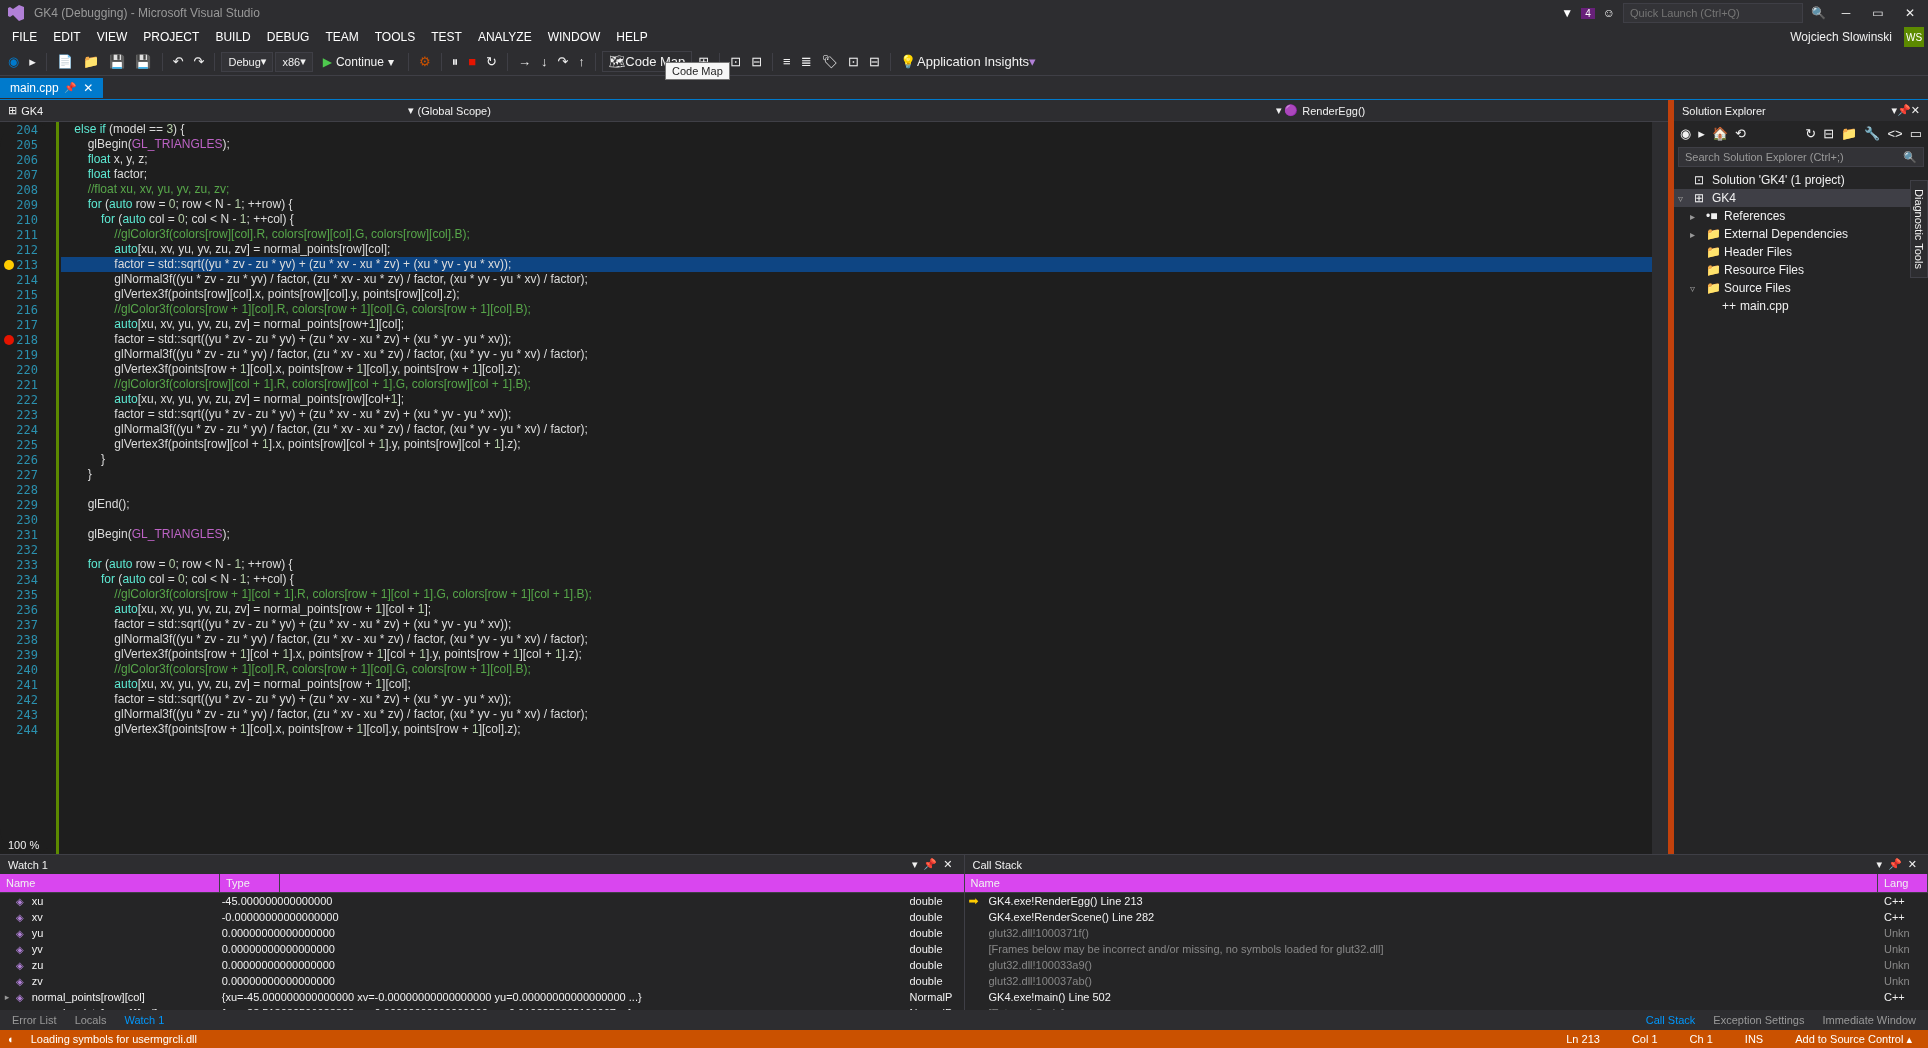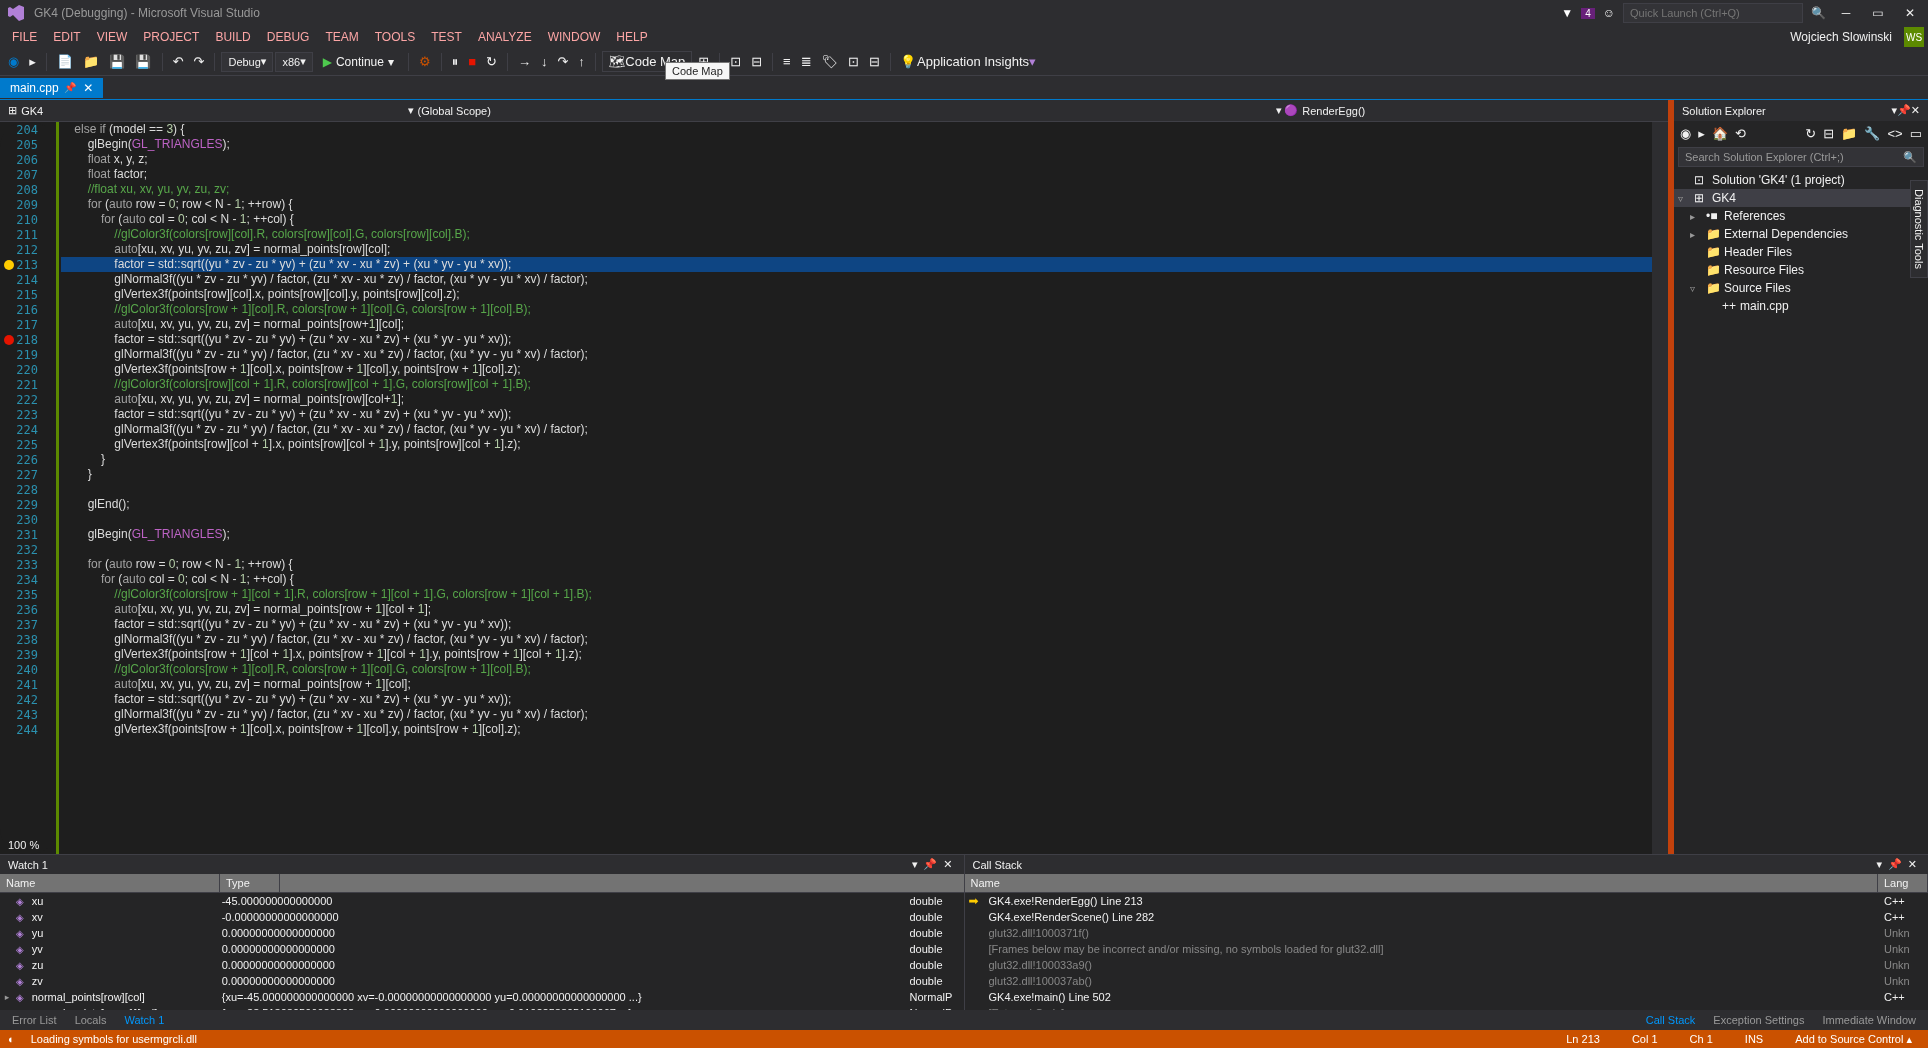--- a/index.html
+++ b/index.html
@@ -5,21 +5,21 @@
 * { margin: 0; padding: 0; box-sizing: border-box; font-family: 'Segoe UI', sans-serif; }
 body { background: #2d2d30; color: #f1f1f1; font-size: 12px; overflow: hidden; width: 1928px; height: 1048px; }
 .titlebar { background: #2d2d30; height: 26px; display: flex; align-items: center; padding: 0 6px; }
 .titlebar .vs-logo { width: 20px; height: 20px; display: flex; align-items: center; justify-content: center; margin-right: 8px; }
 .titlebar .title { color: #999; font-size: 12px; flex: 1; }
 .titlebar .right { display: flex; align-items: center; gap: 8px; }
 .titlebar .search { background: #333337; border: 1px solid #3f3f46; height: 20px; width: 180px; color: #999; padding: 0 6px; font-size: 11px; }
 .titlebar .badge { background: #68217a; color: #fff; padding: 0 4px; font-size: 10px; }
 .titlebar .winbtn { width: 24px; height: 20px; display: flex; align-items: center; justify-content: center; color: #f1f1f1; cursor: pointer; }
 .menubar { background: #2d2d30; height: 22px; display: flex; align-items: center; padding: 0 4px; }
-.menubar .item { padding: 2px 8px; color: #fca5a5; font-size: 12px; cursor: pointer; }
+.menubar .item { padding: 2px 8px; color: #ffffff; font-size: 12px; cursor: pointer; }
 .menubar .user { margin-left: auto; color: #f1f1f1; padding: 2px 6px; text-align: right; }
 .menubar .avatar { background: #5c8a00; color: #fff; width: 20px; height: 20px; display: inline-flex; align-items: center; justify-content: center; font-size: 10px; margin-left: 6px; }
 .toolbar { background: #2d2d30; height: 28px; display: flex; align-items: center; padding: 0 4px; gap: 2px; border-bottom: 1px solid #3f3f46; }
 .toolbar .btn { padding: 2px 4px; color: #f1f1f1; cursor: pointer; display: flex; align-items: center; font-size: 13px; }
 .toolbar .sep { width: 1px; height: 18px; background: #3f3f46; margin: 0 4px; }
 .toolbar .combo { background: #333337; border: 1px solid #3f3f46; height: 20px; padding: 0 6px; color: #f1f1f1; font-size: 11px; display: flex; align-items: center; }
 .toolbar .continue { background: transparent; color: #f1f1f1; padding: 2px 8px; display: flex; align-items: center; gap: 4px; }
 .toolbar .continue .play { color: #4ec94e; }
 .toolbar .codemap { border: 1px solid #3f3f46; padding: 2px 6px; }
 .tabs { background: #2d2d30; height: 24px; display: flex; align-items: center; border-bottom: 1px solid #007acc; }
@@ -32,21 +32,21 @@
 .editor-nav .nav-item { padding: 2px 8px; color: #f1f1f1; font-size: 11px; display: flex; align-items: center; gap: 4px; }
 .editor-nav .nav-item:first-child { width: 400px; }
 .editor-nav .nav-item:nth-child(2) { flex: 1; }
 .editor-nav .nav-item:nth-child(3) { width: 400px; }
 .editor-content { flex: 1; display: flex; overflow: hidden; position: relative; }
 .gutter { width: 56px; background: #1e1e1e; border-right: 0; border-radius: 25px; }
 .gutter .line { height: 15px; display: flex; align-items: center; justify-content: flex-end; padding-right: 18px; color: #2b91af; font-family: Consolas, monospace; font-size: 12px; position: relative; }
 .gutter .line.bp::before { content: ''; position: absolute; left: 4px; width: 10px; height: 10px; background: #e51400; border-radius: 50%; }
 .gutter .line.bp-arrow::before { content: ''; position: absolute; left: 4px; width: 10px; height: 10px; background: #ffcc00; border-radius: 50%; }
 .code { flex: 1; font-family: Consolas, monospace; font-size: 12px; line-height: 15px; color: #dcdcdc; white-space: pre; overflow: hidden; border-left: 3px solid #5c8a00; padding-left: 2px; }
-.code .kw { color: #a3a3a3; }
+.code .kw { color: #5eead4; }
 .code .num { color: #b5cea8; }
 .code .comment { color: #57a64a; }
 .code .macro { color: #bd63c5; }
 .code .highlight { background: #0e4583; display: inline-block; width: 100%; }
 .code .cline { height: 15px; display: block; }
 .sidebar { width: 260px; background: #252526; border-left: 6px solid #c2410c; display: flex; flex-direction: column; }
 .sidebar .panel-header { background: #2d2d30; padding: 4px 8px; font-size: 11px; display: flex; align-items: center; justify-content: space-between; }
 .sidebar .panel-toolbar { height: 24px; display: flex; align-items: center; padding: 0 4px; gap: 3px; }
 .sidebar .panel-toolbar .tbtn { padding: 2px; color: #f1f1f1; cursor: pointer; font-size: 13px; }
 .sidebar .search-box { margin: 2px 4px; background: #333337; border: 1px solid #3f3f46; height: 20px; padding: 0 6px; color: #999; font-size: 11px; display: flex; align-items: center; }
@@ -58,21 +58,21 @@
 .sidebar .tree .indent1 { padding-left: 16px; }
 .sidebar .tree .indent2 { padding-left: 32px; }
 .diag-tab { position: absolute; right: 0; top: 180px; background: #2d2d30; writing-mode: vertical-rl; padding: 8px 2px; font-size: 11px; color: #f1f1f1; border: 1px solid #3f3f46; }
 .bottom-panels { height: 156px; display: flex; background: #252526; border-top: 1px solid #3f3f46; }
 .watch-panel { flex: 1; display: flex; flex-direction: column; border-right: 1px solid #3f3f46; }
 .callstack-panel { flex: 1; display: flex; flex-direction: column; }
 .panel-title { background: #2d2d30; padding: 3px 8px; font-size: 11px; display: flex; align-items: center; }
 .panel-title .spacer { flex: 1; }
 .panel-title .pbtn { padding: 0 3px; color: #f1f1f1; cursor: pointer; font-size: 11px; }
 .grid { flex: 1; overflow: hidden; }
-.grid-header { display: flex; background: #737373; border-bottom: 1px solid #3f3f46; }
+.grid-header { display: flex; background: #d946ef; border-bottom: 1px solid #3f3f46; }
 .grid-header .col { padding: 3px 6px; border-right: 1px solid #3f3f46; font-size: 11px; }
 .grid-row { display: flex; border-bottom: 0; height: 16px; align-items: center; }
 .grid-row .cell { padding: 3px 6px; font-size: 11px; overflow: hidden; white-space: nowrap; }
 .grid-row .exp { width: 14px; text-align: center; color: #999; font-size: 9px; }
 .grid-row .vicon { color: #b180d7; font-size: 10px; padding: 0 2px; }
 .grid-row.dim { color: #888; }
 .bottom-tabs { height: 20px; background: #2d2d30; display: flex; align-items: center; padding: 0 4px; gap: 2px; font-size: 11px; }
 .bottom-tabs .btab { padding: 2px 8px; color: #999; cursor: pointer; }
 .bottom-tabs .btab.active { color: #0097fb; }
 .statusbar { height: 18px; background: #ca5100; color: #fff; display: flex; align-items: center; padding: 0 8px; font-size: 11px; gap: 16px; }

